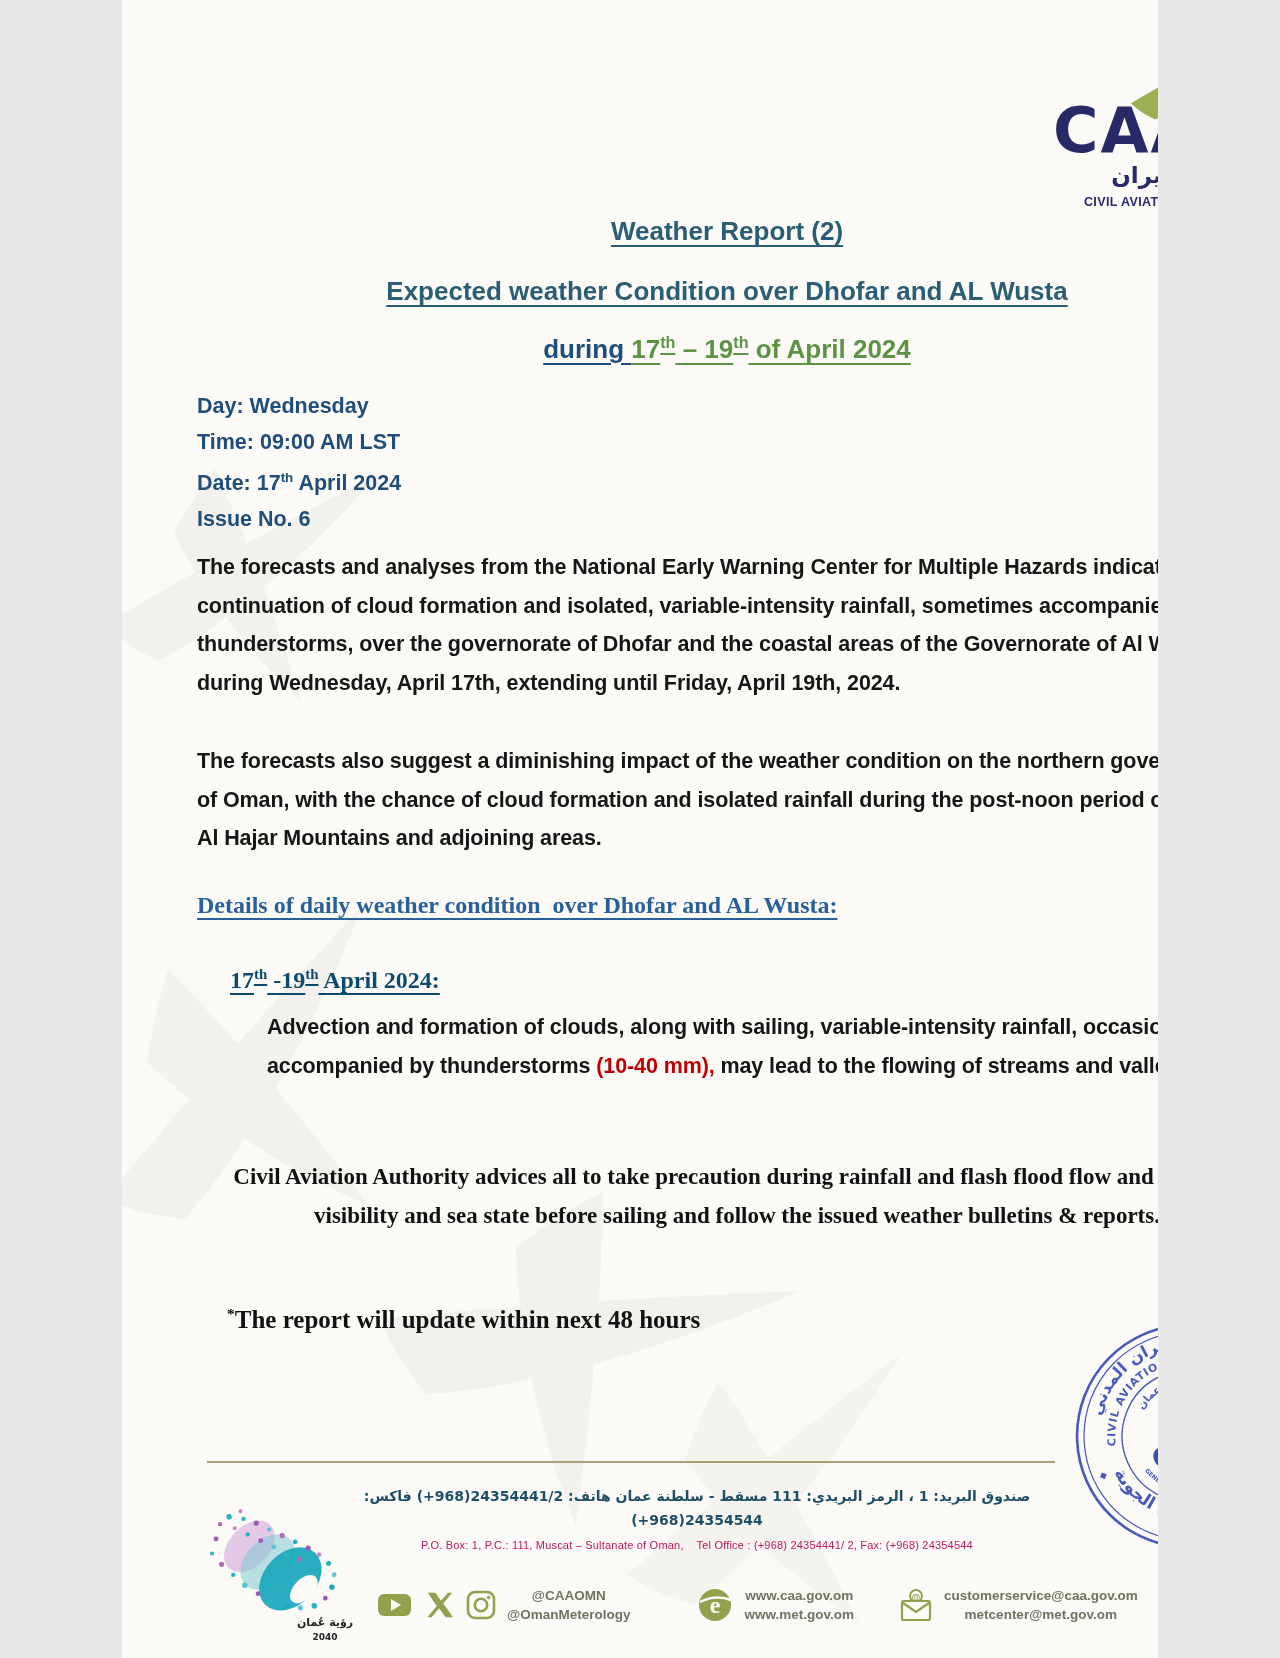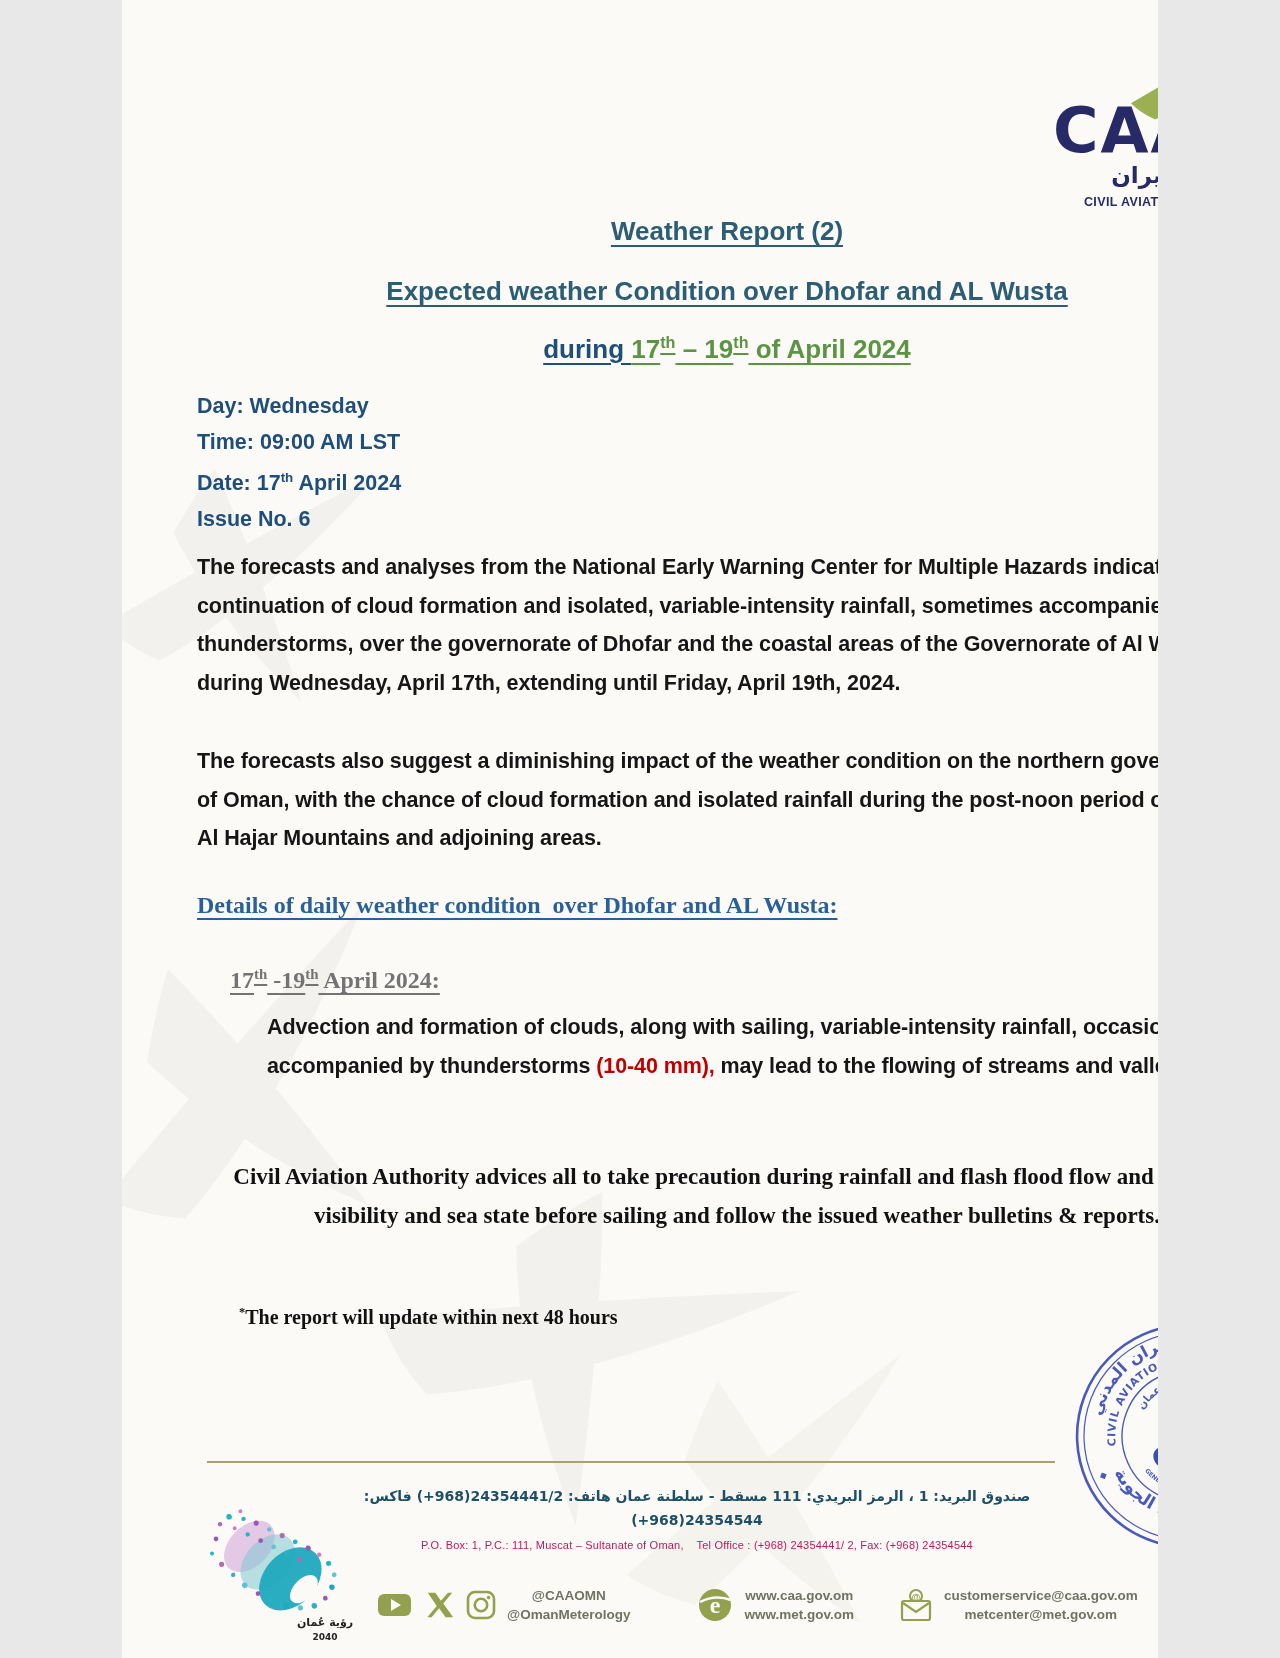--- a/index.html
+++ b/index.html
@@ -23,24 +23,24 @@
   .u{text-decoration:underline;text-decoration-thickness:2px;text-underline-offset:5px;}
   .c-teal{color:#2b5d75;}
   .c-blue{color:#1e4e79;}
   .c-green{color:#5d9444;}
   sup{font-size:0.62em;}
   
   .info{font-size:21.5px;font-weight:bold;color:#1e4e79;line-height:36px;}
   .body-text{font-size:21.5px;font-weight:bold;color:#161616;line-height:38.6px;letter-spacing:-0.1px;}
   .serif{font-family:"Liberation Serif", serif;}
   .details-h{font-size:24px;font-weight:bold;color:#2a6099;}
-  .date-h{font-size:24px;font-weight:bold;color:#737373;}
+  .date-h{font-size:24px;font-weight:bold;color:#0c4a6e;}
   .red{color:#c00000;}
   .advisory{font-size:23px;font-weight:bold;color:#111;line-height:38.5px;text-align:center;}
-  .footnote{font-size:20px;font-weight:bold;color:#111;margin-left:12px;}
+  .footnote{font-size:25px;font-weight:bold;color:#111;}
   
   .center-block{width:1100px;left:80px;text-align:center;font-family:"Liberation Serif", serif;color:#1f4e79;font-size:25px;line-height:41px;}
   .rule{height:2px;background:#a8a272;}
   .contact-ar{font-family:"DejaVu Sans", sans-serif;direction:rtl;font-size:14px;color:#1d4f66;font-weight:bold;}
   .contact-en{font-size:11px;color:#be185d;font-weight:normal;letter-spacing:0.2px;}
   .social-row{display:flex;align-items:center;color:#6f7362;text-align:center;}
   .social-txt{font-size:13.5px;font-weight:bold;line-height:19px;color:#6f7362;}
   .side-ar{font-family:"DejaVu Sans", sans-serif;font-size:17px;font-weight:bold;color:#333;direction:rtl;}
   .side-en{font-size:15px;font-weight:bold;color:#222;}
   .stamp-wrap{transform:rotate(-24deg);opacity:0.92;}

